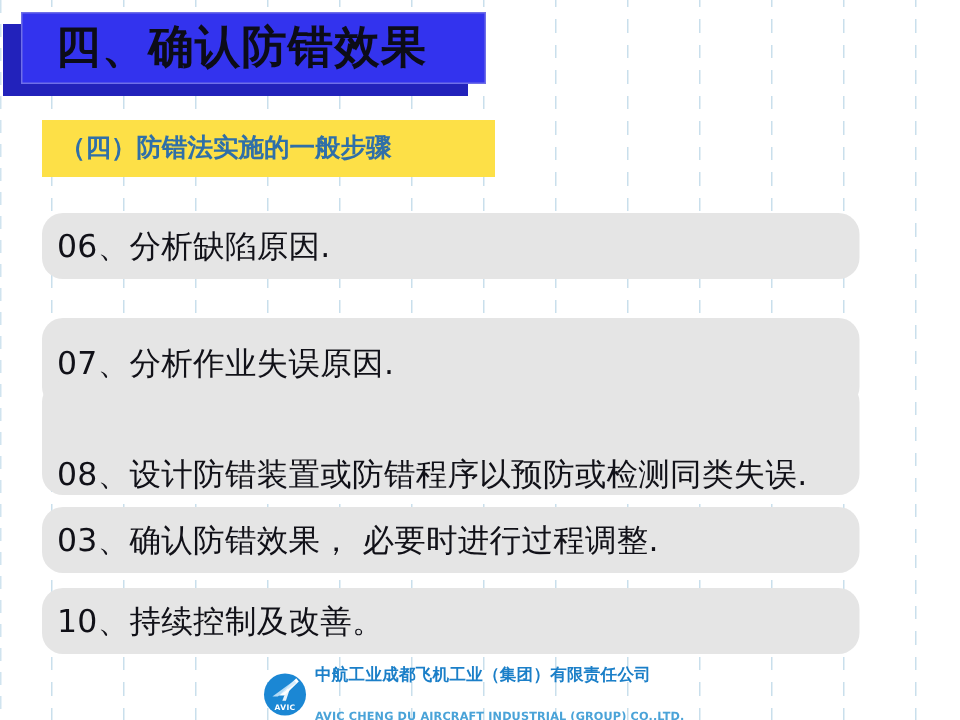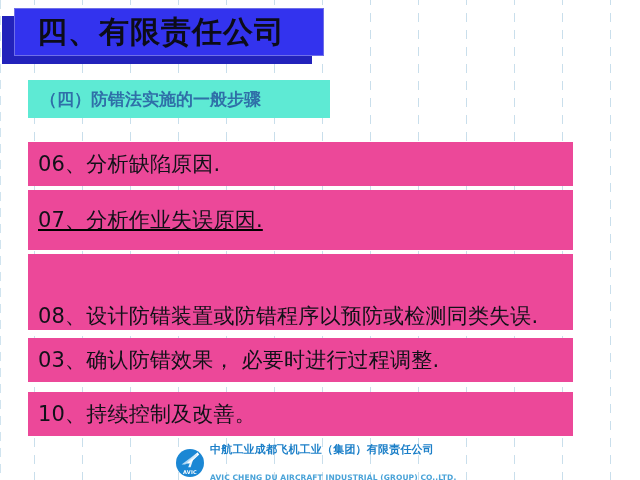--- a/index.html
+++ b/index.html
@@ -92,45 +92,46 @@
     font-family: "DejaVu Sans", "Liberation Sans", sans-serif;
   }
 
   
   #subtitle-box {
     position: absolute;
     left: 28px;
     top: 80px;
     width: 302px;
     height: 38px;
-    background: #5eead4;
+    background: #fde047;
     z-index: 3;
     display: flex;
     align-items: center;
     box-sizing: border-box;
   }
   #subtitle-text {
     color: #2f6fa8;
     font-size: 17px;
     font-weight: bold;
     padding-left: 12px;
     white-space: nowrap;
     line-height: 1;
   }
 
   
   .step-row {
     position: absolute;
     left: 28px;
     width: 545px;
-    background: #ec4899;
+    background: #e5e5e5;
     z-index: 2;
     box-sizing: border-box;
     display: flex;
     align-items: center;
+    border-radius: 14px;
   }
   .step-text {
     color: #111118;
     font-size: 21px;
     font-weight: normal;
     padding-left: 10px;
     padding-right: 6px;
     line-height: 1.28;
     letter-spacing: 0.2px;
   }
@@ -218,33 +219,33 @@
       <div class="gcol" style="left: 418px;"></div>
       <div class="gcol" style="left: 466px;"></div>
       <div class="gcol" style="left: 514px;"></div>
       <div class="gcol" style="left: 562px;"></div>
       <div class="gcol" style="left: 610px;"></div>
     </div>
 
   <div id="title-banner-wrap">
     <div id="title-shadow"></div>
     <div id="title-banner">
-      <span id="title-text">四、有限责任公司</span>
+      <span id="title-text">四、确认防错效果</span>
     </div>
   </div>
 
   <div id="subtitle-box">
     <span id="subtitle-text">（四）防错法实施的一般步骤</span>
   </div>
 
   <div class="step-row" style="top:142px;height:44px;">
     <span class="step-text">06、分析缺陷原因.</span>
   </div>
 
-  <div class="step-row" style="top:190px;height:60px;text-decoration:underline;">
+  <div class="step-row" style="top:212px;height:60px;">
     <span class="step-text">07、分析作业失误原因.</span>
   </div>
 
   <div class="step-row tall" style="top:254px;height:76px;">
     <span class="step-text">08、设计防错装置或防错程序以预防或检测同类失误.</span>
   </div>
 
   <div class="step-row" style="top:338px;height:44px;">
     <span class="step-text">03、确认防错效果， 必要时进行过程调整.</span>
   </div>

